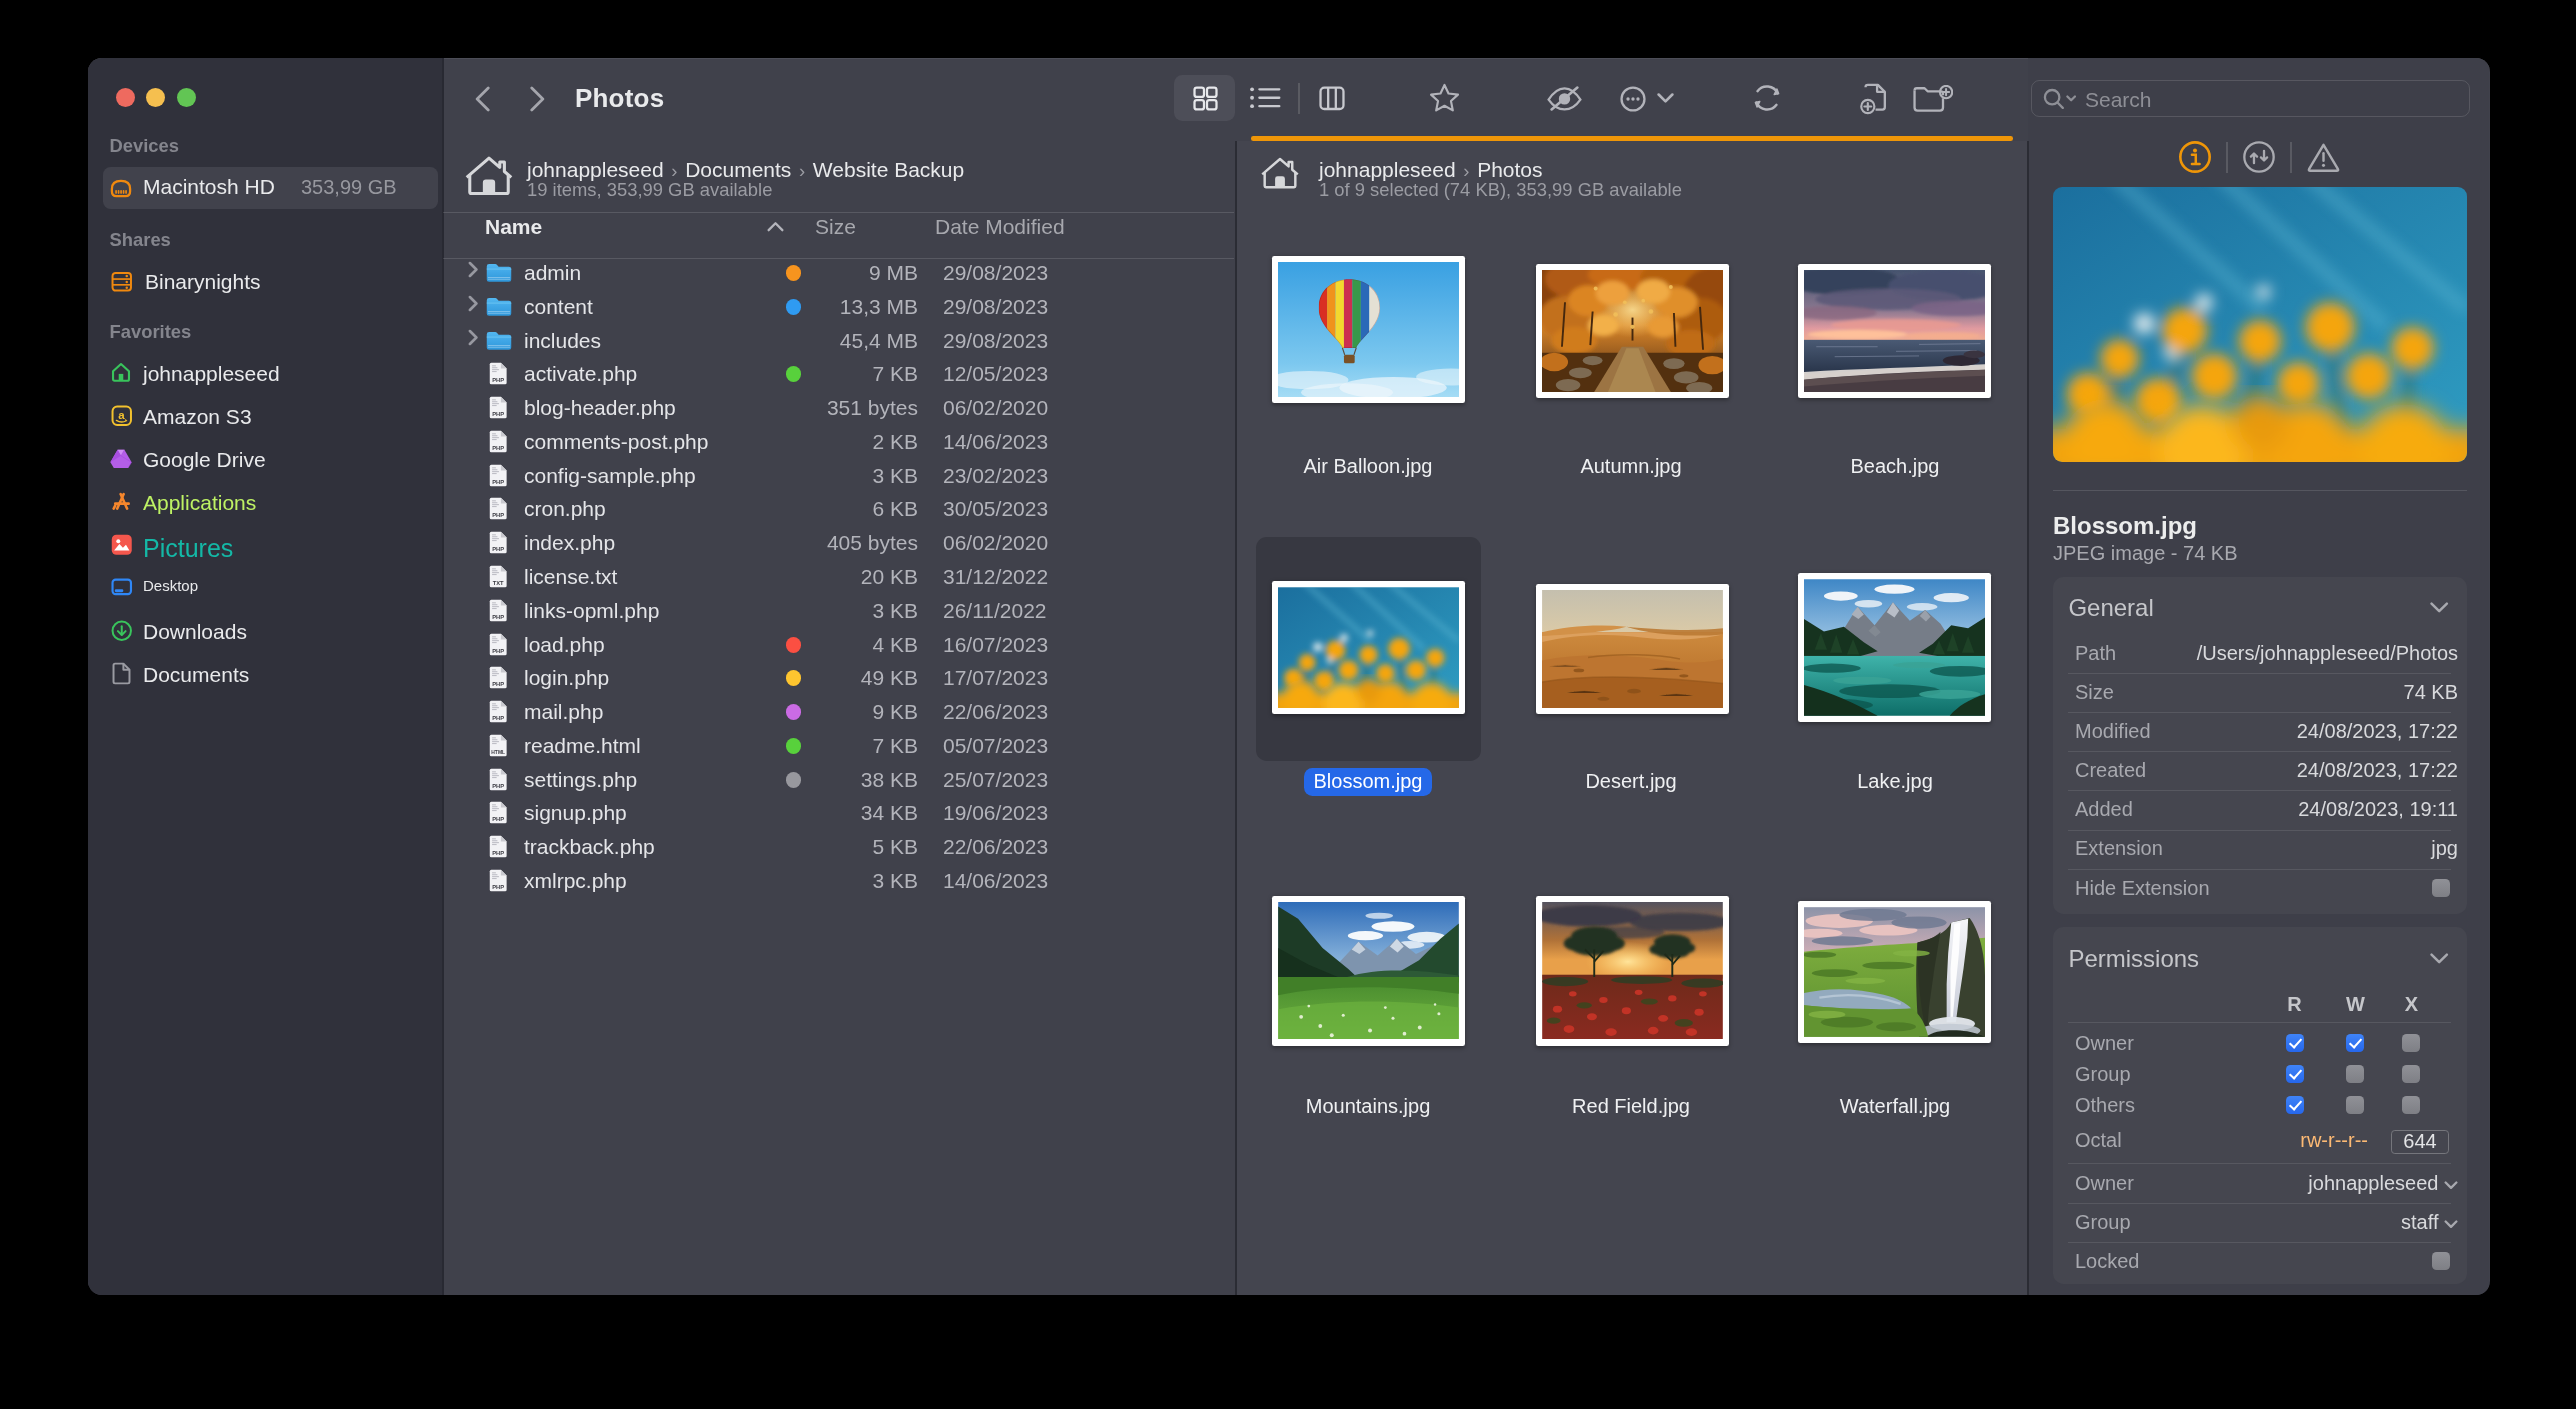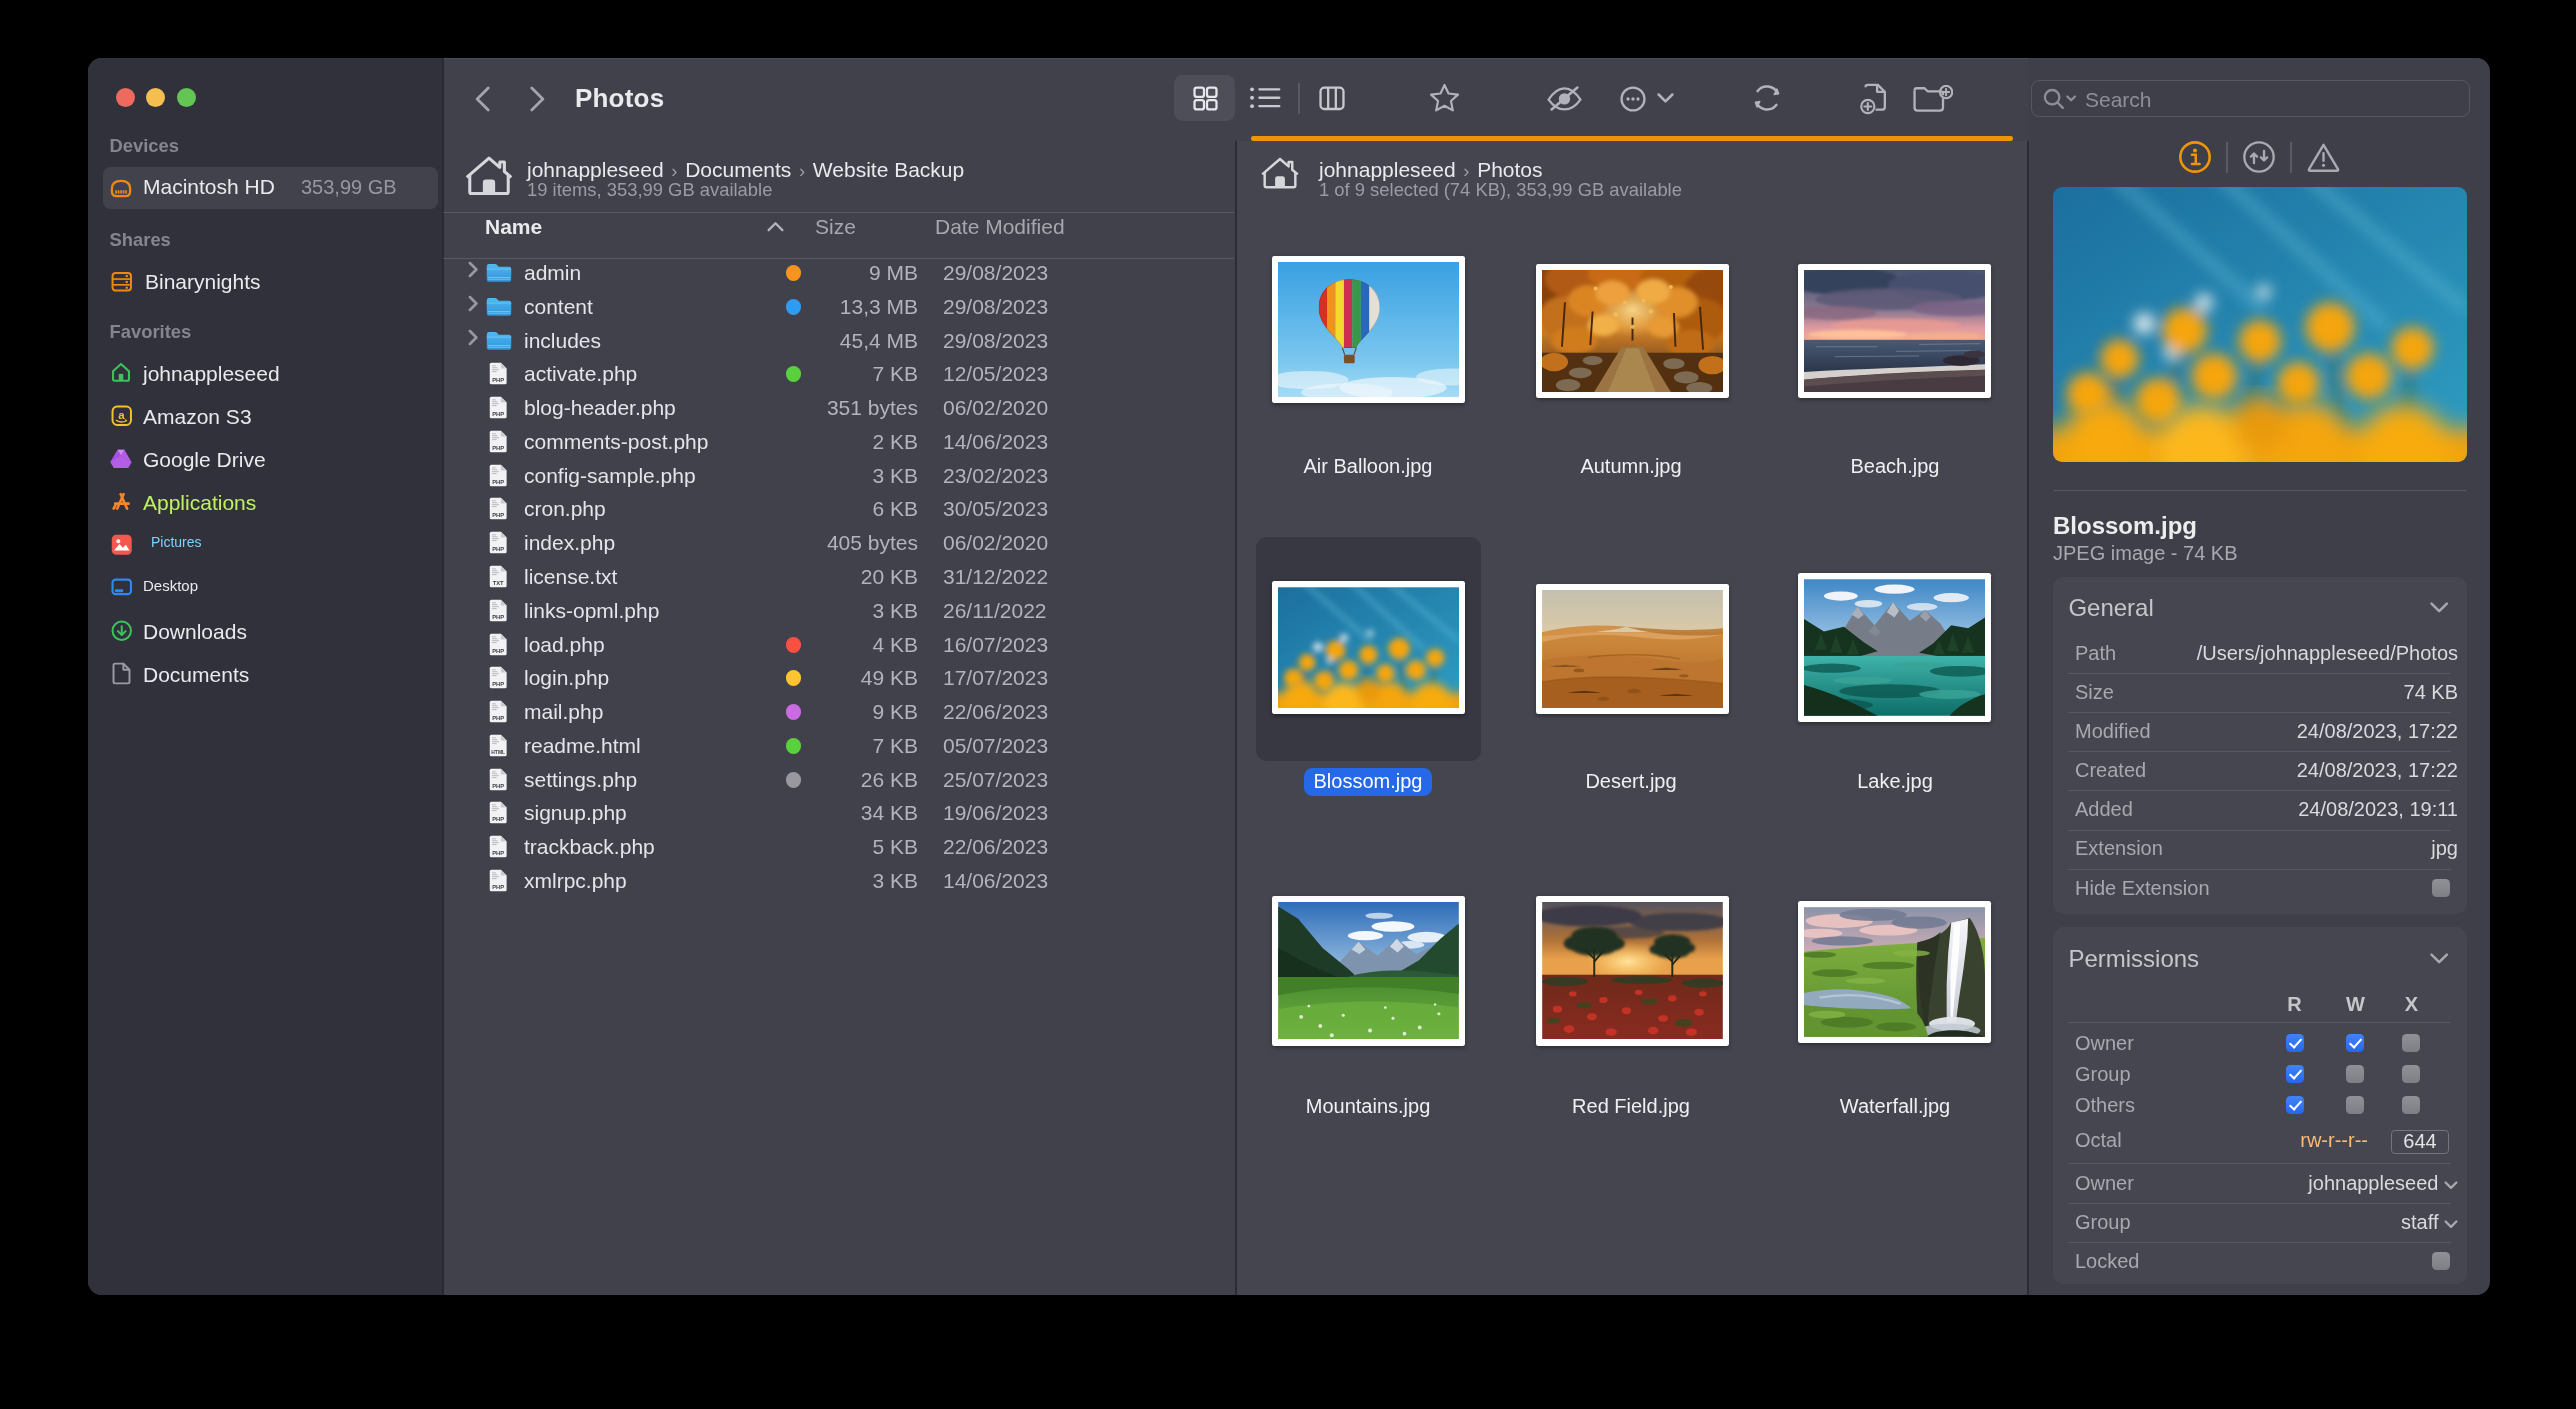--- a/index.html
+++ b/index.html
@@ -242,21 +242,21 @@
       </svg>
     </div>
   <div class="abs" style="left:55px;top:433px;font-size:21px;color:#bef264">Applications</div>
   <div class="icon" style="left:23px;top:476px">
       <svg width="21.5" height="21.5" viewBox="0 0 28 28">
         <rect x="1" y="1" width="26" height="26" rx="6" fill="#f4574d"></rect>
         <circle cx="9.5" cy="9.5" r="2.6" fill="#fff"></circle>
         <path d="M4 21.5 L11 13 L15.5 18 L19.5 14 L24 21.5 Z" fill="#fff"></path>
       </svg>
     </div>
-  <div class="abs" style="left:63px;top:476px;font-size:14px;color:#7dd3fc">Pictures</div>
+  <div class="abs" style="left:55px;top:476px;font-size:25px;color:#14b8a6">Pictures</div>
   <div class="icon" style="left:23px;top:520px">
       <svg width="21.5" height="20" viewBox="0 0 28 26">
         <rect x="2" y="2" width="24" height="19" rx="4" fill="none" stroke="#2f87f6" stroke-width="2.8"></rect>
         <rect x="5" y="14.5" width="11" height="4" rx="1.5" fill="#2f87f6"></rect>
       </svg>
     </div>
   <div class="abs" style="left:55px;top:519px;font-size:15px;color:#e9eaec">Desktop</div>
   <div class="icon" style="left:23px;top:562px">
       <svg width="21.5" height="21.5" viewBox="0 0 28 28">
         <circle cx="14" cy="14" r="12" fill="none" stroke="#39c45c" stroke-width="2.6"></circle>
@@ -464,21 +464,21 @@
       <span class="dot" style="background:#58d13c"></span>
       <span class="sz">7 KB</span>
       <span class="dt">05/07/2023</span>
     </div>
   <div class="row" style="top:705px">
       <svg class="ficon" style="left:46px" width="18.4" height="23" viewBox="0 0 24 30">
         <use href="#php"></use>
       </svg>
       <span class="nm">settings.php</span>
       <span class="dot" style="background:#98989e"></span>
-      <span class="sz">26 KB</span>
+      <span class="sz">38 KB</span>
       <span class="dt">25/07/2023</span>
     </div>
   <div class="row" style="top:738px">
       <svg class="ficon" style="left:46px" width="18.4" height="23" viewBox="0 0 24 30">
         <use href="#php"></use>
       </svg>
       <span class="nm">signup.php</span>
       <span class="sz">34 KB</span>
       <span class="dt">19/06/2023</span>
     </div>

